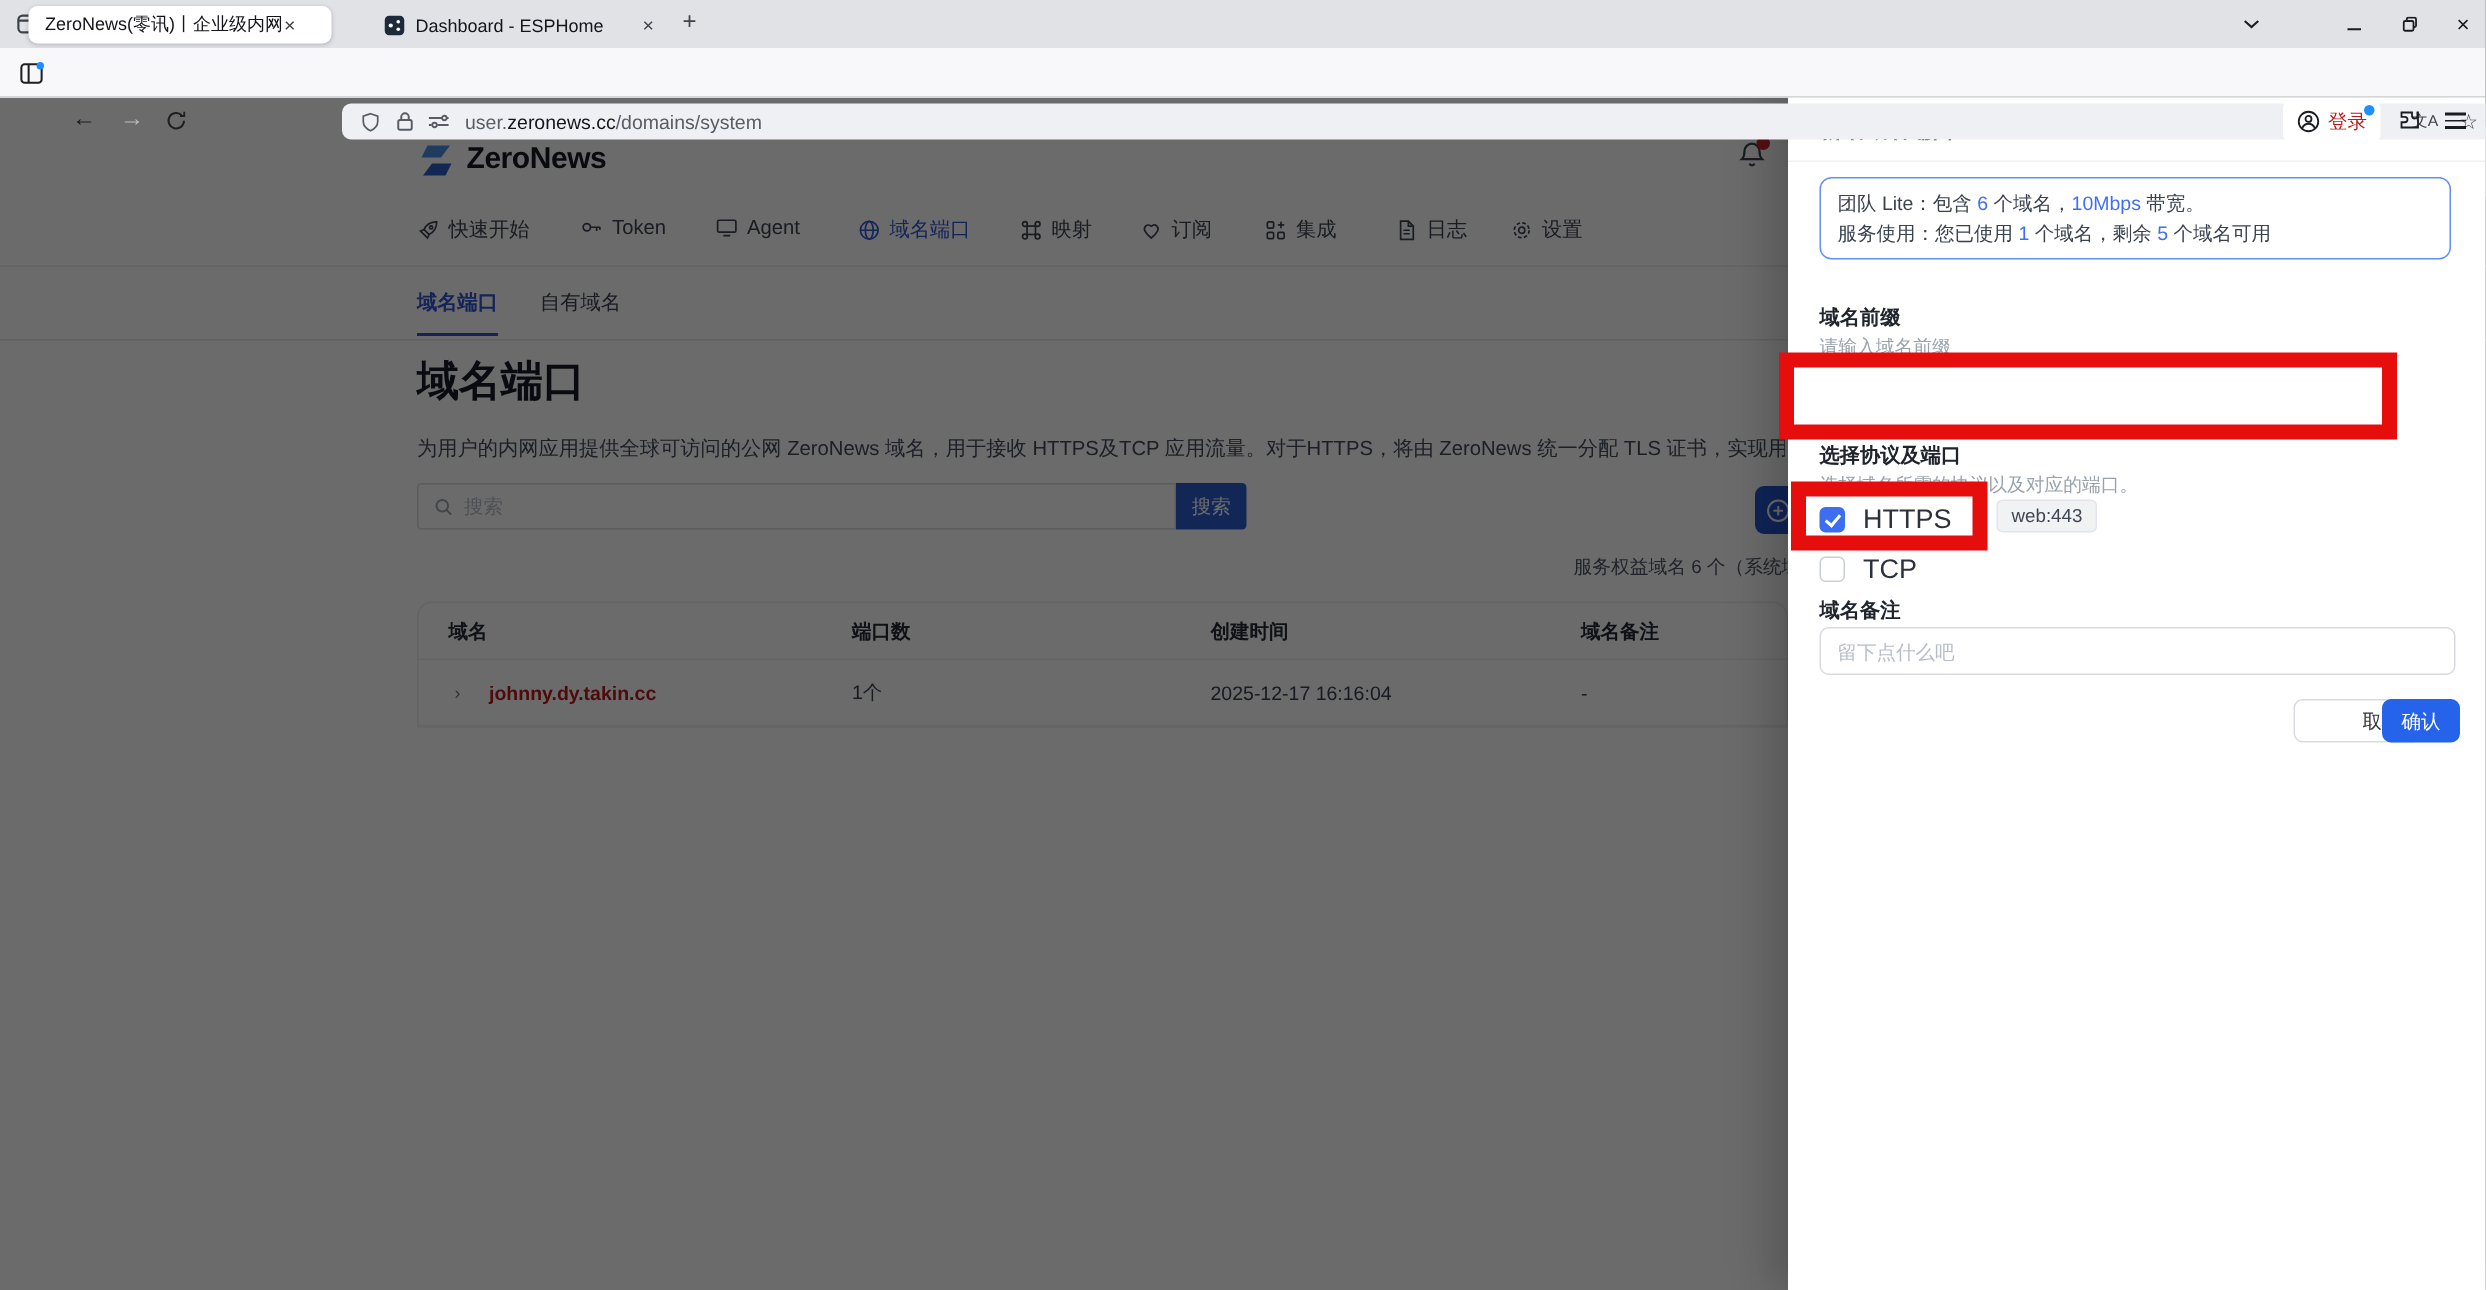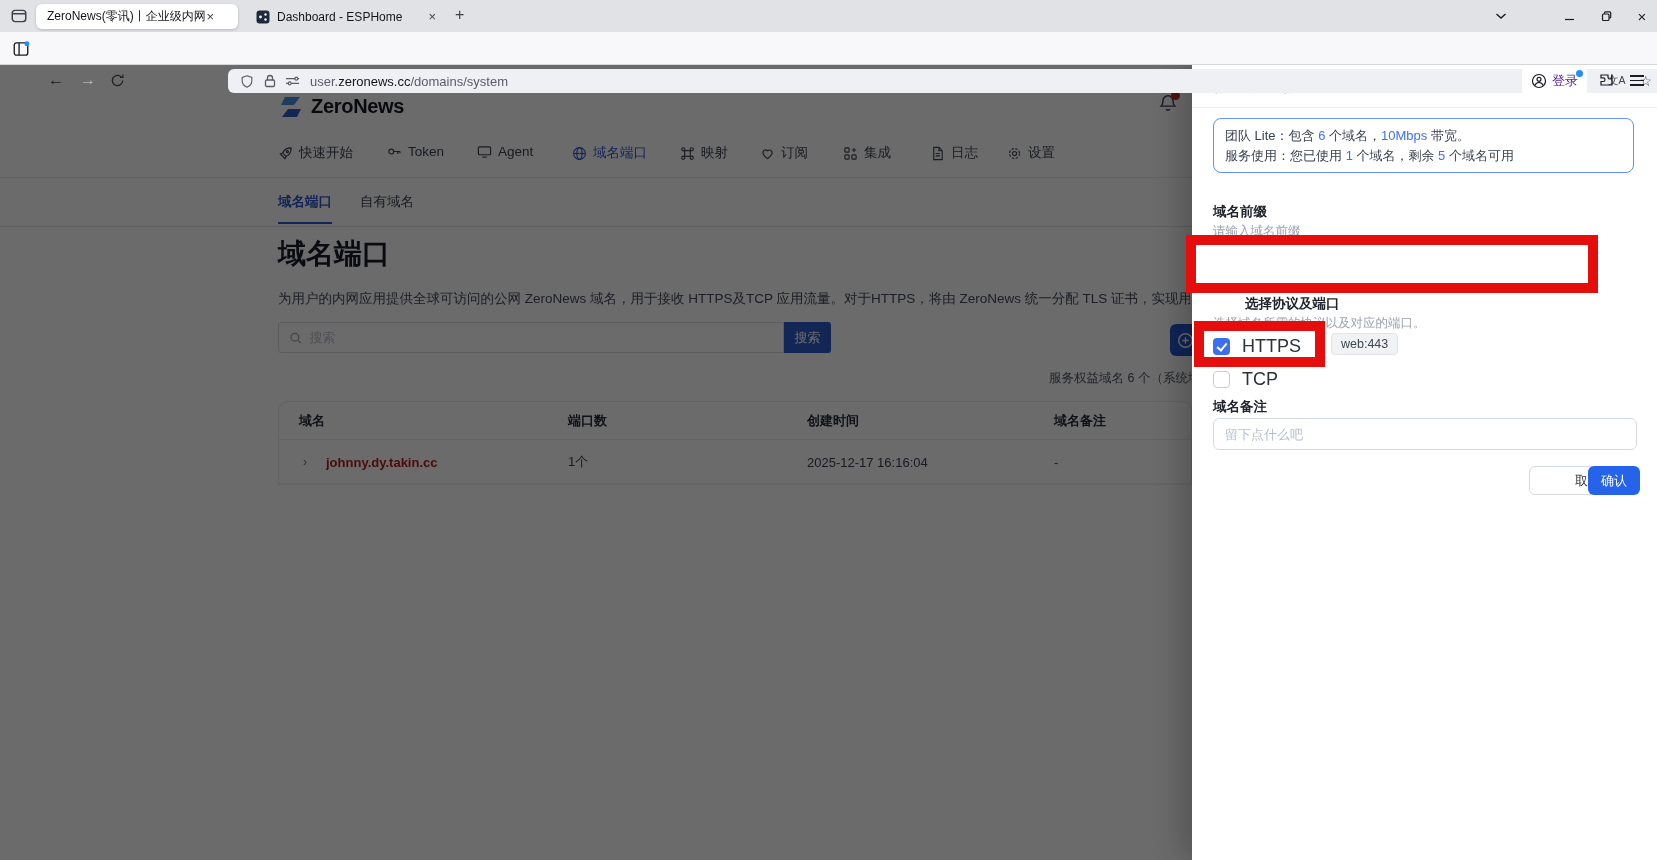--- a/index.html
+++ b/index.html
@@ -14,21 +14,21 @@
   .tab .title { overflow:hidden; white-space:nowrap; text-overflow:ellipsis; }
   .tab .close, .glyphbtn { color:#3f4249; font-size:13px; line-height:1; cursor:default; }
   #toolbar { position:absolute; left:0; top:32px; width:1657px; height:33px; background:#f8f8fa; border-bottom:1px solid #d4d6da; z-index:30; }
   #urlbar { position:absolute; left:228px; top:37px; width:1436px; height:24px; background:#eef0f4; border-radius:6px; display:flex; align-items:center; font-size:13px; }
   #urlbar .sep { flex:1; }
   .urltxt-dim { color:#5b5b66; }
   .urltxt-strong { color:#15141a; }
   .winbtn { position:absolute; top:8px; width:18px; height:16px; display:flex; align-items:center; justify-content:center; color:#1b1d22; }
   .icon { display:inline-flex; align-items:center; justify-content:center; }
   svg { display:block; }
-  #signin { position:absolute; left:1522px; top:36px; height:26px; background:#fff; border-radius:4px; display:flex; align-items:center; gap:5px; padding:0 9px; font-size:13px; color:#4c1d95; }
+  #signin { position:absolute; left:1522px; top:36px; height:26px; background:#fff; border-radius:4px; display:flex; align-items:center; gap:5px; padding:0 9px; font-size:13px; color:#b91c1c; }
   #signin .dot { position:absolute; right:4px; top:2px; width:7px; height:7px; border-radius:50%; background:#1f8fff; }
   #hamburger span { display:block; width:14px; height:1.6px; background:#1b1d22; margin:3px 0; }
 
   
   #page { position:absolute; left:0; top:65px; width:1657px; height:795px; background:#fff; z-index:1;margin-top:19px; }
   #site-header { position:absolute; left:0; top:0; width:100%; height:47px; background:#fff; }
   #logo { position:absolute; left:278px; top:11px; display:flex; align-items:center; gap:7px; }
   #logo .word { font-size:20px; font-weight:800; color:#15181f; letter-spacing:-0.3px; }
   #bell { position:absolute; left:1158px; top:9px; color:#3a4150; }
   #bell .dot { position:absolute; right:-2px; top:-2px; width:9px; height:9px; border-radius:50%; background:#c62828; }
@@ -89,21 +89,21 @@
 </head>
 <body>
 
 <div id="titlebar">
   <span class="icon abs" style="left:10px;top:7px;">
     <svg width="18" height="18" viewBox="0 0 16 16" fill="none" stroke="#3f4249" stroke-width="1.3">
         <rect x="2" y="3" width="12" height="10" rx="2.5"></rect>
         <path d="M2 6h12"></path>
       </svg>
   </span>
-  <div class="tab active" style="left:36px;width:202px;padding:0 24px 0 11px;">
+  <div class="tab active" style="left:19px;width:202px;padding:0 24px 0 11px;">
     <span class="title" style="width:160px;">ZeroNews(零讯)丨企业级内网</span>
     <span class="close" style="margin-left:auto;">×</span>
   </div>
   <div class="tab" style="left:248px;width:196px;padding:0 8px;gap:7px;">
     <span class="icon">
       <svg width="14" height="14" viewBox="0 0 14 14">
           <rect x="0.5" y="0.5" width="13" height="13" rx="3" fill="#1d2a3a"></rect>
           <circle cx="4.5" cy="7" r="1.4" fill="#fff"></circle>
           <circle cx="9.5" cy="4.5" r="1.2" fill="#fff"></circle>
           <circle cx="9.5" cy="9.5" r="1.2" fill="#fff"></circle>
@@ -341,21 +341,21 @@
   <div id="drawer-divider"></div>
 
   <div id="notice">
     <div><span>团队 Lite：包含 </span><span class="blue">6</span><span> 个域名，</span><span class="blue">10Mbps</span><span> 带宽。</span></div>
     <div><span>服务使用：您已使用 </span><span class="blue">1</span><span> 个域名，剩余 </span><span class="blue">5</span><span> 个域名可用</span></div>
   </div>
 
   <div class="fld-label" style="top:138px;">域名前缀</div>
   <div class="fld-helper" style="top:158px;">请输入域名前缀</div>
 
-  <div class="fld-label" style="top:230px;margin-left:32px;">选择协议及端口</div>
+  <div class="fld-label" style="top:230px;">选择协议及端口</div>
   <div class="fld-helper" style="top:250px;">选择域名所需的协议以及对应的端口。</div>
 
   <div class="chk-row" style="top:271px;">
     <span class="chkbox checked"></span>
     <span class="chk-label">HTTPS</span>
   </div>
   <span id="https-chip">web:443</span>
 
   <div class="chk-row" style="top:304px;">
     <span class="chkbox unchecked"></span>

